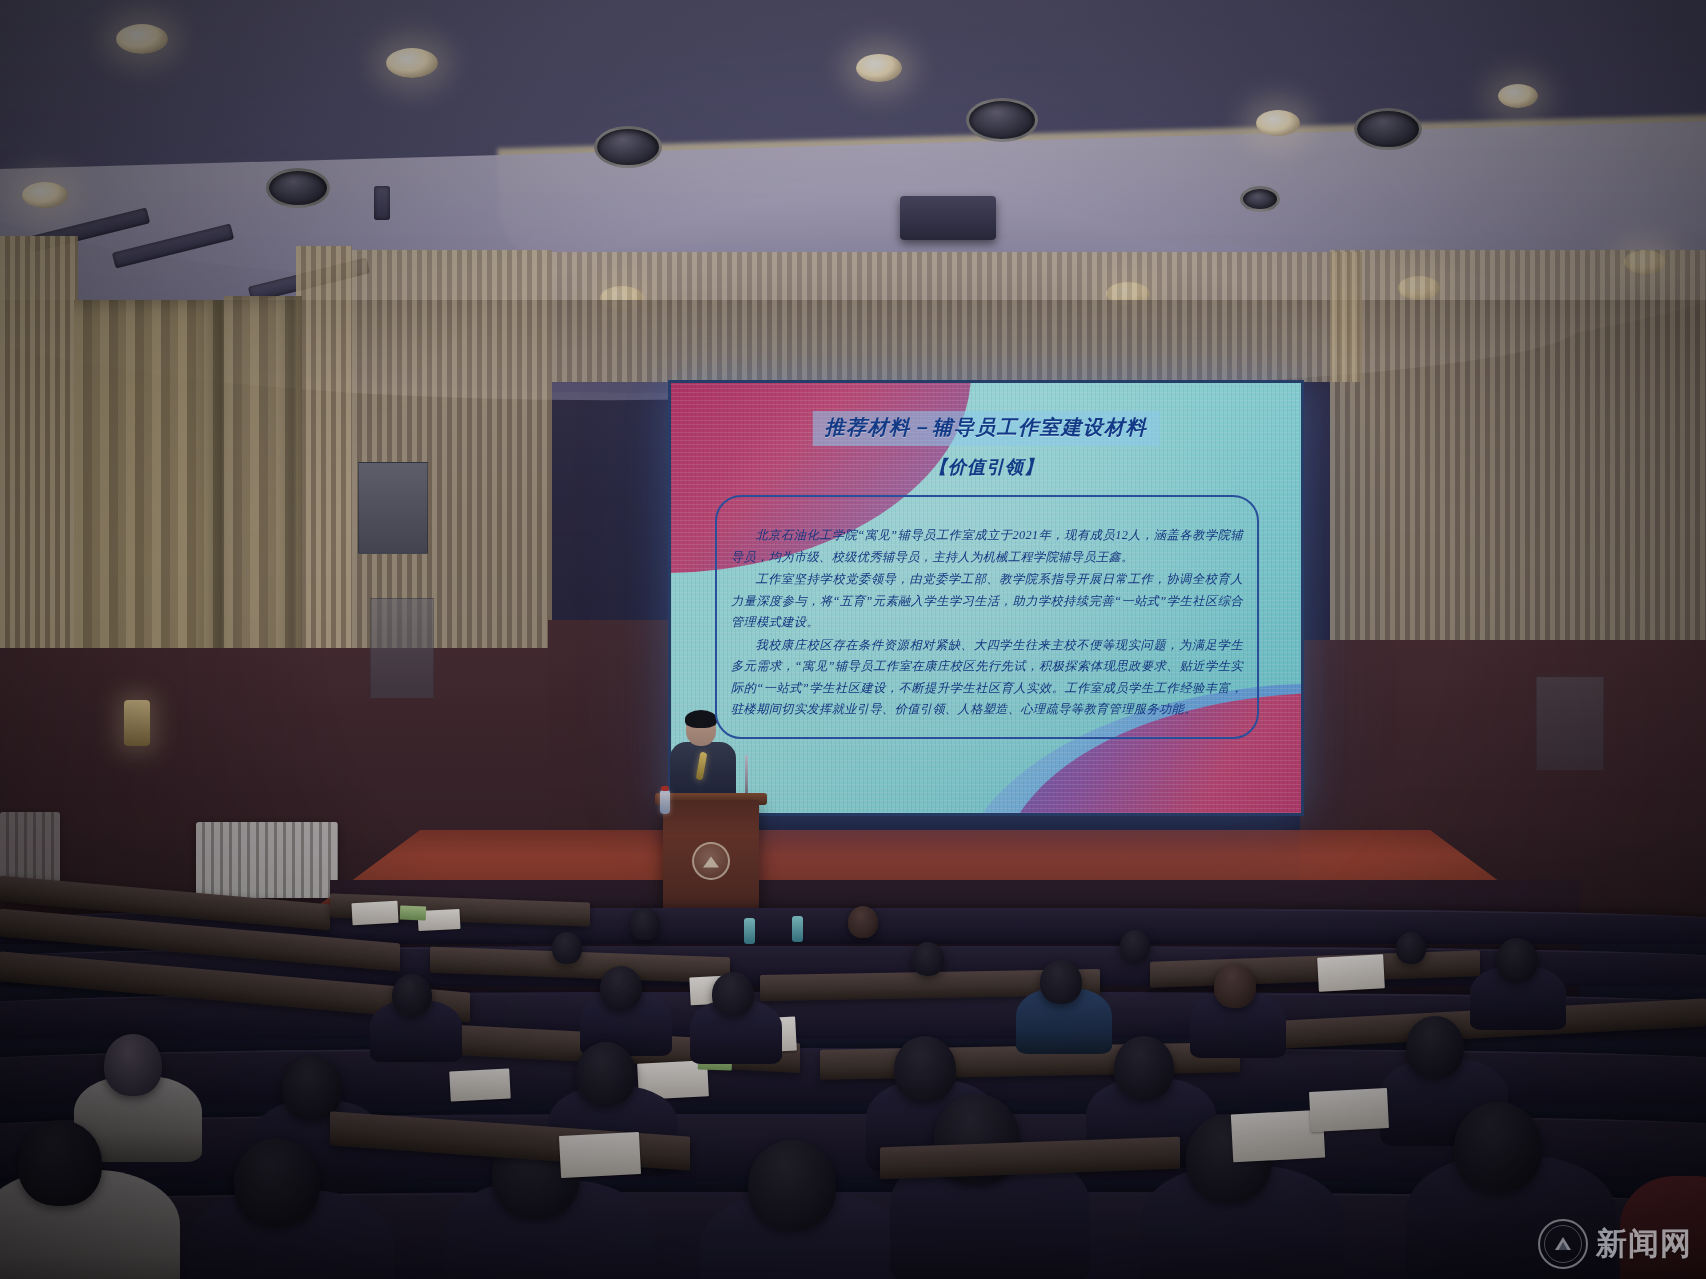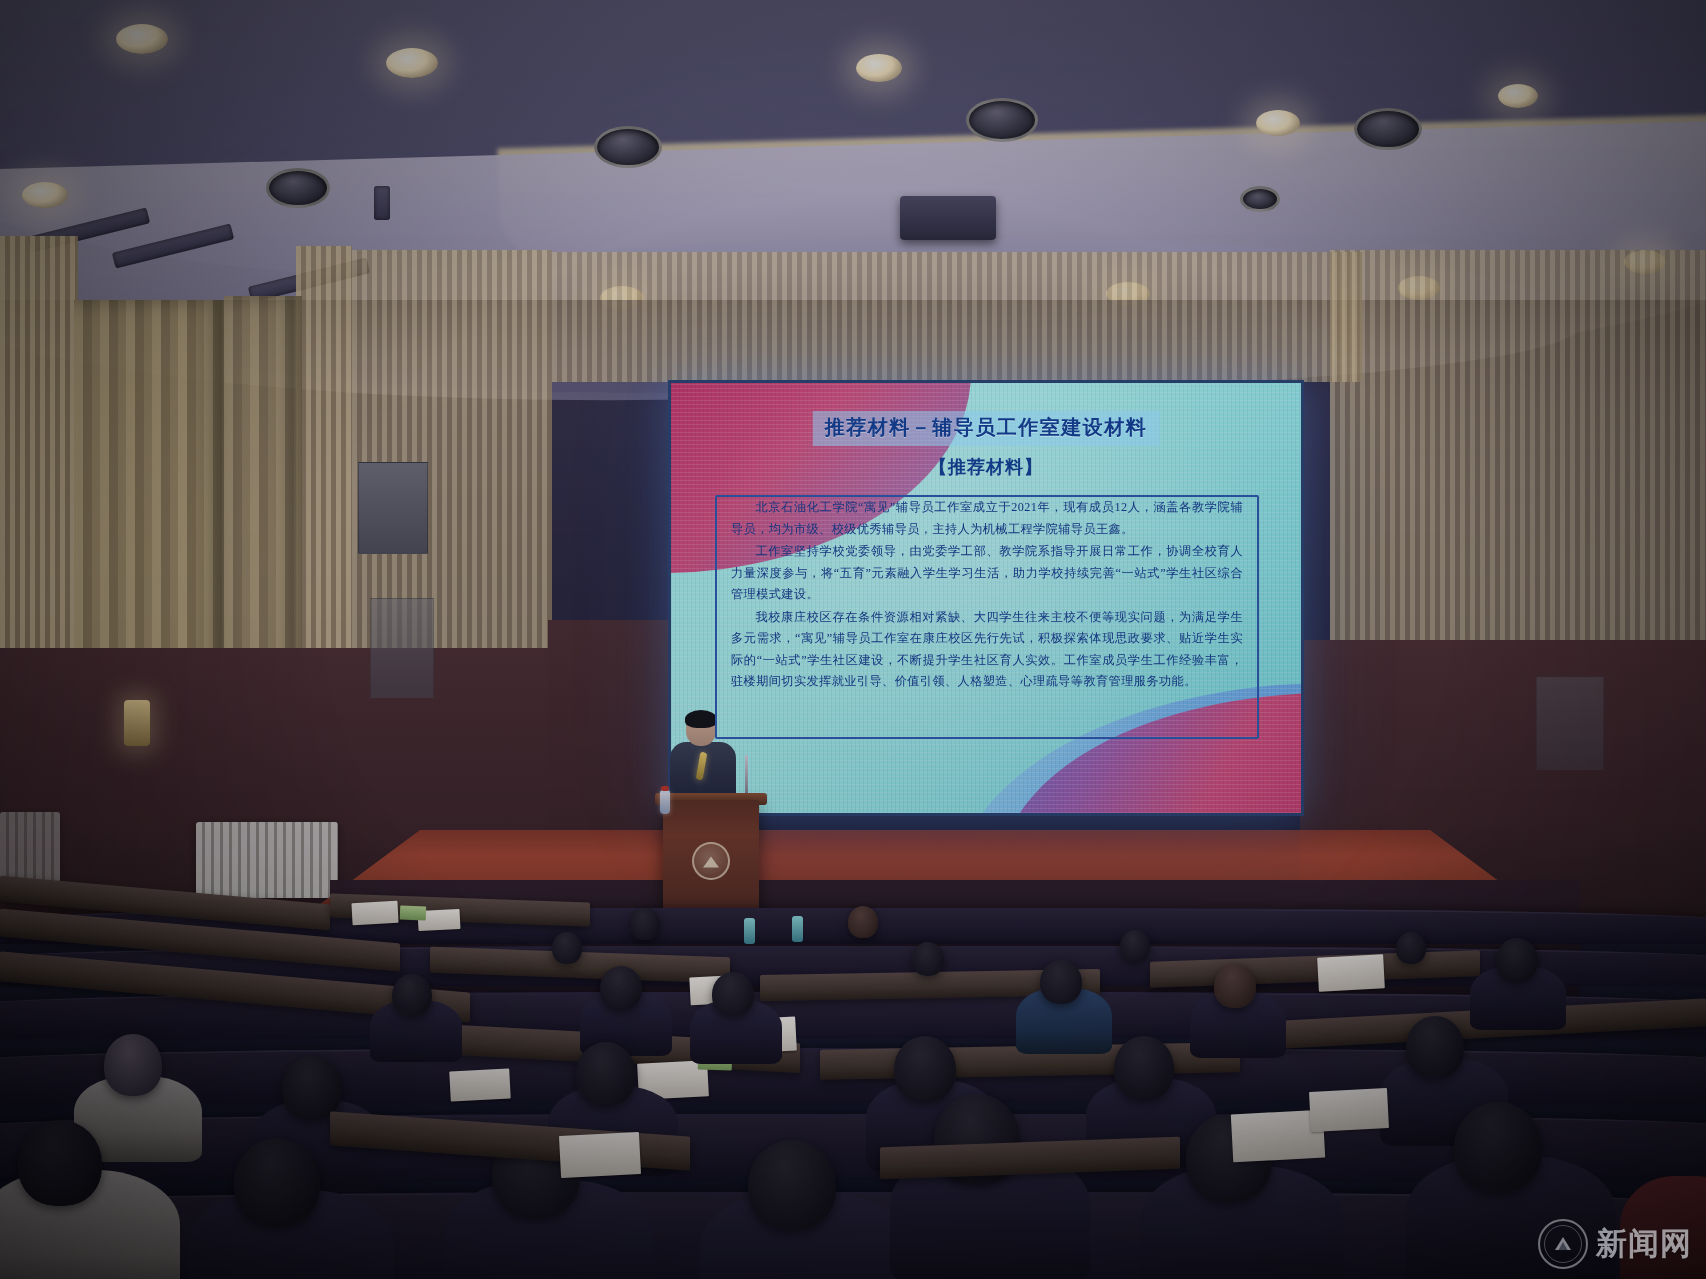--- a/index.html
+++ b/index.html
@@ -159,21 +159,21 @@
     position:absolute;inset:0;
     background:repeating-linear-gradient(90deg,rgba(0,0,0,.05) 0 1px,rgba(0,0,0,0) 1px 4px);
     pointer-events:none;
   }
   .screen-glow{
     position:absolute;inset:0;
     background:radial-gradient(ellipse at 50% 42%,rgba(255,255,255,.18),rgba(255,255,255,0) 65%);
     pointer-events:none;
   }
 
-  .slide-content{position:absolute;inset:0;z-index:4;}
+  .slide-content{position:absolute;inset:0;z-index:4;font-style:italic;}
   .slide-title{
     position:absolute;left:50%;top:28px;transform:translateX(-50%);
     background:rgba(140,200,235,.55);
     color:#123a86;
     font-family:"Liberation Serif",serif;
     font-weight:bold;
     font-size:20px;
     letter-spacing:1.5px;
     padding:3px 12px 5px;
     white-space:nowrap;
@@ -182,22 +182,22 @@
   .slide-subtitle{
     position:absolute;left:50%;top:72px;transform:translateX(-50%);
     color:#123a86;
     font-family:"Liberation Serif",serif;
     font-weight:bold;font-size:18px;letter-spacing:1px;
     white-space:nowrap;
   }
   .slide-box{
     position:absolute;left:44px;top:112px;right:42px;bottom:74px;
     border:2px solid #2a4f9a;
-    border-radius:2px;
-    padding:0 14px 8px;
+    border-radius:26px;
+    padding:28px 14px 8px;
     box-sizing:border-box;
   }
   .slide-p{
     color:#14357f;
     font-family:"Liberation Serif",serif;
     font-size:12.2px;
     line-height:21.5px;
     text-indent:2em;
     letter-spacing:.4px;
     margin:0 0 1px 0;
@@ -414,21 +414,21 @@
 
   <div class="screen-frame">
     <div class="screen-bg"></div>
     <div class="ribbon2"></div>
     <div class="ribbon"></div>
     <div class="ribbon-bottom2"></div>
     <div class="ribbon-bottom"></div>
 
     <div class="slide-content">
       <div class="slide-title">推荐材料－辅导员工作室建设材料</div>
-      <div class="slide-subtitle">【推荐材料】</div>
+      <div class="slide-subtitle">【价值引领】</div>
       <div class="slide-box">
         <p class="slide-p">北京石油化工学院“寓见”辅导员工作室成立于2021年，现有成员12人，涵盖各教学院辅导员，均为市级、校级优秀辅导员，主持人为机械工程学院辅导员王鑫。</p>
         <p class="slide-p">工作室坚持学校党委领导，由党委学工部、教学院系指导开展日常工作，协调全校育人力量深度参与，将“五育”元素融入学生学习生活，助力学校持续完善“一站式”学生社区综合管理模式建设。</p>
         <p class="slide-p">我校康庄校区存在条件资源相对紧缺、大四学生往来主校不便等现实问题，为满足学生多元需求，“寓见”辅导员工作室在康庄校区先行先试，积极探索体现思政要求、贴近学生实际的“一站式”学生社区建设，不断提升学生社区育人实效。工作室成员学生工作经验丰富，驻楼期间切实发挥就业引导、价值引领、人格塑造、心理疏导等教育管理服务功能。</p>
       </div>
     </div>
 
     <div class="led-lines"></div>
     <div class="led-cols"></div>
     <div class="screen-glow"></div>

